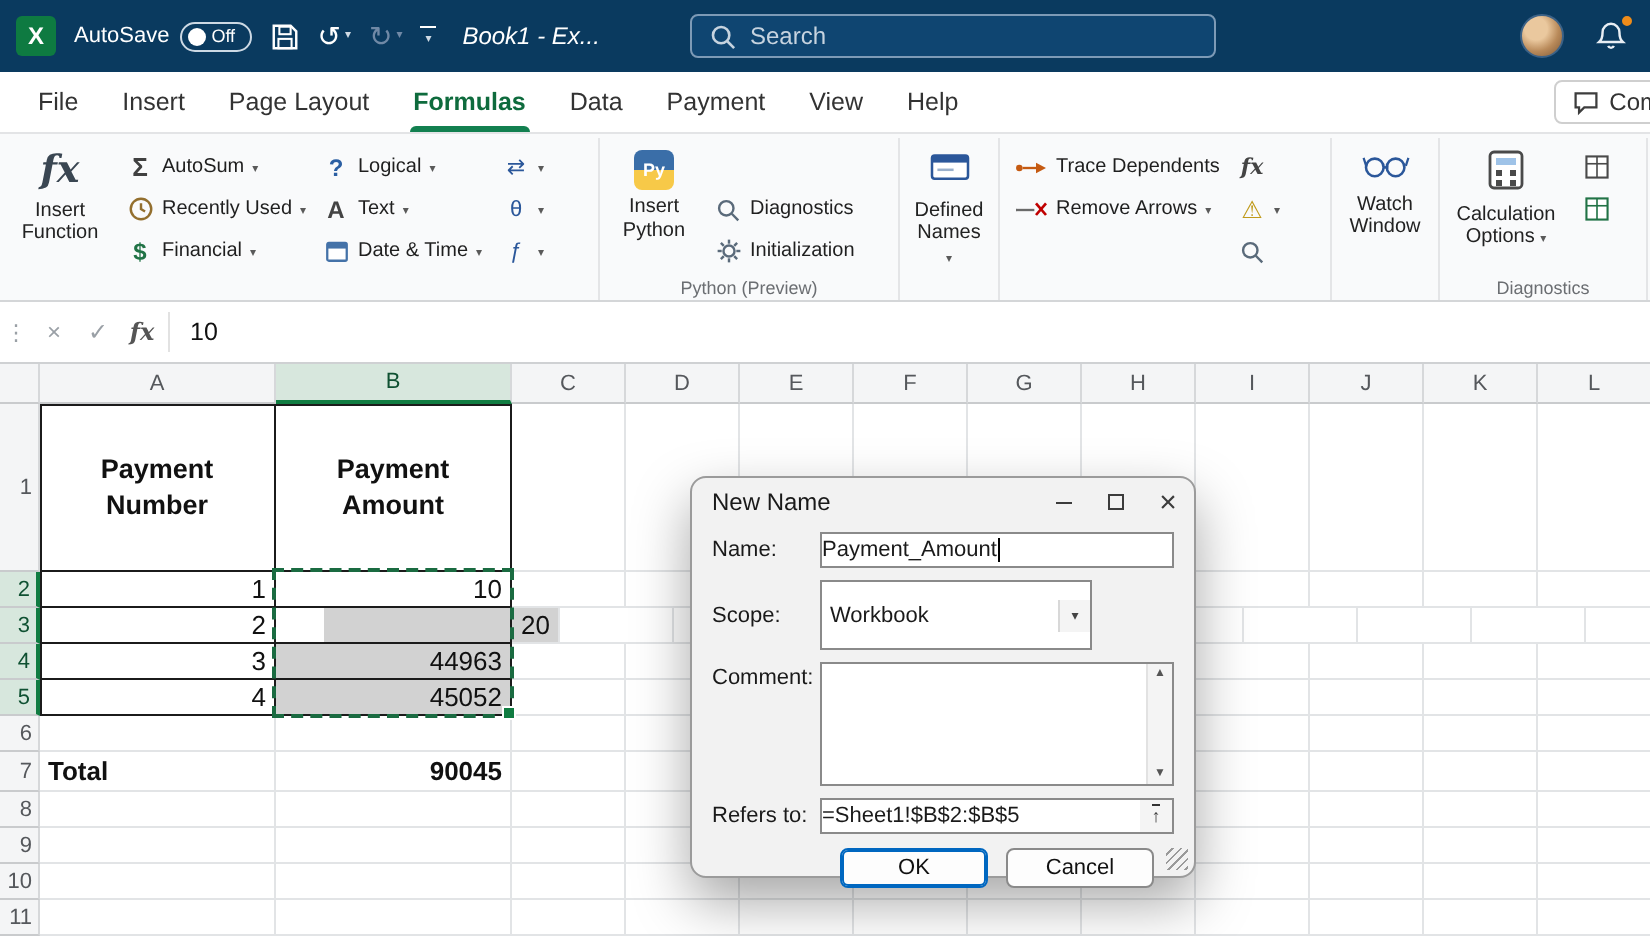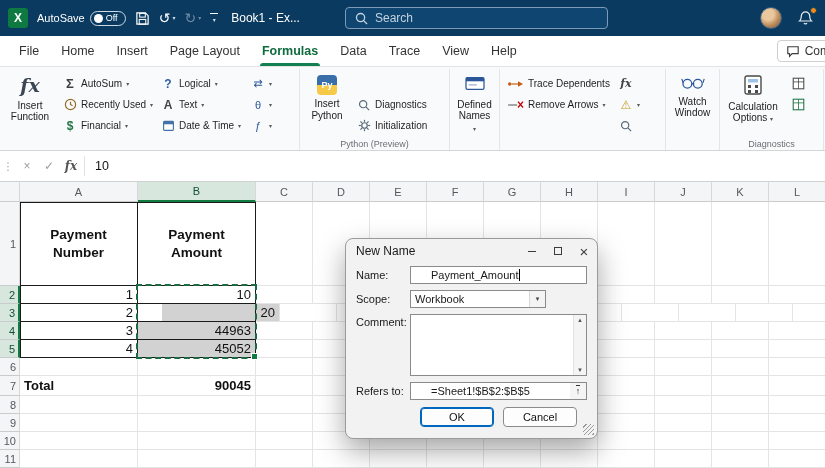--- a/index.html
+++ b/index.html
@@ -13,21 +13,21 @@
   .autosave { display:flex; align-items:center; gap:5px; font-size:11px; }
   .toggle { width:36px; height:15px; border:1px solid #cdd9e4; border-radius:8px; display:flex; align-items:center; gap:3px; padding:0 3px; }
   .knob { width:9px; height:9px; border-radius:50%; background:#fff; flex:none; }
   .toggle-label { font-size:9px; color:#fff; }
   .tb-ic { display:flex; align-items:center; gap:2px; color:#fff; font-size:14px; line-height:1; }
   .chev-sm { font-size:6px; color:#cfdae4; }
   .dim { color:#70890a6; color:#7089a6; }
   .dim .chev-sm { color:#7089a6; }
   .qat-more { display:flex; flex-direction:column; align-items:center; line-height:1; }
   .qat-more .bar { width:8px; height:1px; background:#fff; margin-bottom:1px; }
-  .doc-title { font-size:12px; margin-left:4px; white-space:nowrap; }
+  .doc-title { font-size:12px; margin-left:4px; white-space:nowrap;font-style:italic; }
   .searchbox { position:absolute; left:345px; top:7px; width:263px; height:22px; background:#0f4571; border:1px solid #7d9ab6; border-radius:4px; display:flex; align-items:center; gap:7px; padding:0 9px; color:#c6d3df; font-size:12px; }
   .tb-right { margin-left:auto; display:flex; align-items:center; gap:16px; }
   .avatar { width:22px; height:22px; border-radius:50%; background:radial-gradient(circle at 35% 32%, #eac89e 0 30%, #b98a5a 60%, #7a5534 100%); border:1px solid #3c6287; }
   .bell { position:relative; display:flex; }
   .bell-dot { position:absolute; right:-4px; top:-3px; width:7px; height:7px; border-radius:50%; background:#ef8c1a; border:1px solid #0a3a5f; }
 
   
   .tabrow { height:31px; background:#fff; display:flex; align-items:center; padding-left:8px; border-bottom:1px solid #e3e4e6; overflow:hidden; }
   .tab { padding:0 11px; font-size:12.5px; color:#333; height:100%; display:flex; align-items:center; position:relative; white-space:nowrap; }
   .tab.active { color:#0e6b3d; font-weight:bold; }
@@ -87,23 +87,23 @@
   .dialog { position:absolute; left:345px; top:238px; width:253px; height:201px; background:#f2f2f2; border:1px solid #9b9b9b; border-radius:8px; box-shadow:0 12px 28px rgba(0,0,0,.35); z-index:40; font-size:11px; color:#1a1a1a; display:flex; flex-direction:column; }
   .dlg-title { height:24px; display:flex; align-items:center; padding-left:10px; font-size:12px; flex:none; }
   .dlg-controls { margin-left:auto; display:flex; }
   .dlg-ctl { width:26px; height:24px; display:grid; place-items:center; color:#3c3c3c; font-size:12px; }
   .min-bar { width:8px; height:1px; background:#3c3c3c; display:inline-block; }
   .max-sq { width:8px; height:8px; border:1px solid #3c3c3c; display:inline-block; }
   .dlg-x { font-size:15px; line-height:1; }
   .dlg-body { padding:3px 10px 6px; flex:1; display:flex; flex-direction:column; gap:6px; }
   .frow { display:flex; align-items:center; gap:4px; }
   .flabel { width:50px; flex:none; }
-  .finput { flex:1; height:18px; background:#fff; border:1px solid #8a8a8a; display:flex; align-items:center; padding:0 20px; overflow:hidden; white-space:nowrap; }
+  .finput { flex:1; height:18px; background:#fff; border:1px solid #8a8a8a; display:flex; align-items:center; padding:0 0; overflow:hidden; white-space:nowrap; }
   .caret { display:inline-block; width:1px; height:12px; background:#000; margin-left:1px; }
-  .fselect { width:136px; height:18px; background:#fff; border:1px solid #8a8a8a; display:flex; align-items:center; justify-content:space-between; padding-left:4px; }
+  .fselect { width:136px; height:35px; background:#fff; border:1px solid #8a8a8a; display:flex; align-items:center; justify-content:space-between; padding-left:4px; }
   .sel-chev { width:16px; height:16px; display:grid; place-items:center; color:#444; font-size:7px; border-left:1px solid #d8d8d8; background:#f4f4f4; }
   .frow-comment { align-items:flex-start; }
   .ftextarea { flex:1; height:62px; background:#fff; border:1px solid #8a8a8a; position:relative; }
   .scrollcol { position:absolute; right:0; top:0; bottom:0; width:13px; border-left:1px solid #e2e2e2; background:#f4f4f4; display:flex; flex-direction:column; justify-content:space-between; align-items:center; padding:2px 0; font-size:6px; color:#555; }
   .collapse-btn { width:17px; height:18px; border:1px solid #8a8a8a; border-left:none; background:#f4f4f4; display:grid; place-items:center; }
   .collapse-glyph { border-top:1.5px solid #333; font-size:9px; line-height:1.1; color:#333; padding-top:1px; }
   .dlg-buttons { display:flex; justify-content:flex-end; gap:9px; padding:1px 10px 0; }
   .btn { width:74px; height:20px; display:grid; place-items:center; background:#fdfdfd; border:1px solid #8a8a8a; border-radius:4px; font-size:11px; color:#111; }
   .btn-default { border:1px solid #0067c0; box-shadow:inset 0 0 0 1px #0067c0; }
   .grip { position:absolute; right:3px; bottom:3px; width:11px; height:11px; background:repeating-linear-gradient(135deg, transparent 0 2px, #9a9a9a 2px 3px); }
@@ -158,26 +158,25 @@
             <path d="M8 2a4.5 4.5 0 0 1 4.5 4.5c0 3 1 4.5 1.8 5.2H1.7c.8-.7 1.8-2.2 1.8-5.2A4.5 4.5 0 0 1 8 2Z" fill="none" stroke="#e8eef4" stroke-width="1.3"></path>
             <path d="M6.5 13.8a1.6 1.6 0 0 0 3 0" stroke="#e8eef4" fill="none" stroke-width="1.3"></path>
           </svg>
         <span class="bell-dot"></span>
       </span>
     </span>
   </div>
 
   <div class="tabrow">
     <span class="tab">File</span>
-    <span class="tab">Home</span>
     <span class="tab">Insert</span>
     <span class="tab">Page Layout</span>
     <span class="tab active">Formulas</span>
     <span class="tab">Data</span>
-    <span class="tab">Trace</span>
+    <span class="tab">Payment</span>
     <span class="tab">View</span>
     <span class="tab">Help</span>
     <span class="comments-btn">
       <svg width="14" height="13" viewBox="0 0 16 15">
           <path d="M2 2h12v8H7l-3 3v-3H2Z" fill="none" stroke="#3d3d3d" stroke-width="1.3"></path>
         </svg>
       <span>Com</span>
     </span>
   </div>
 

